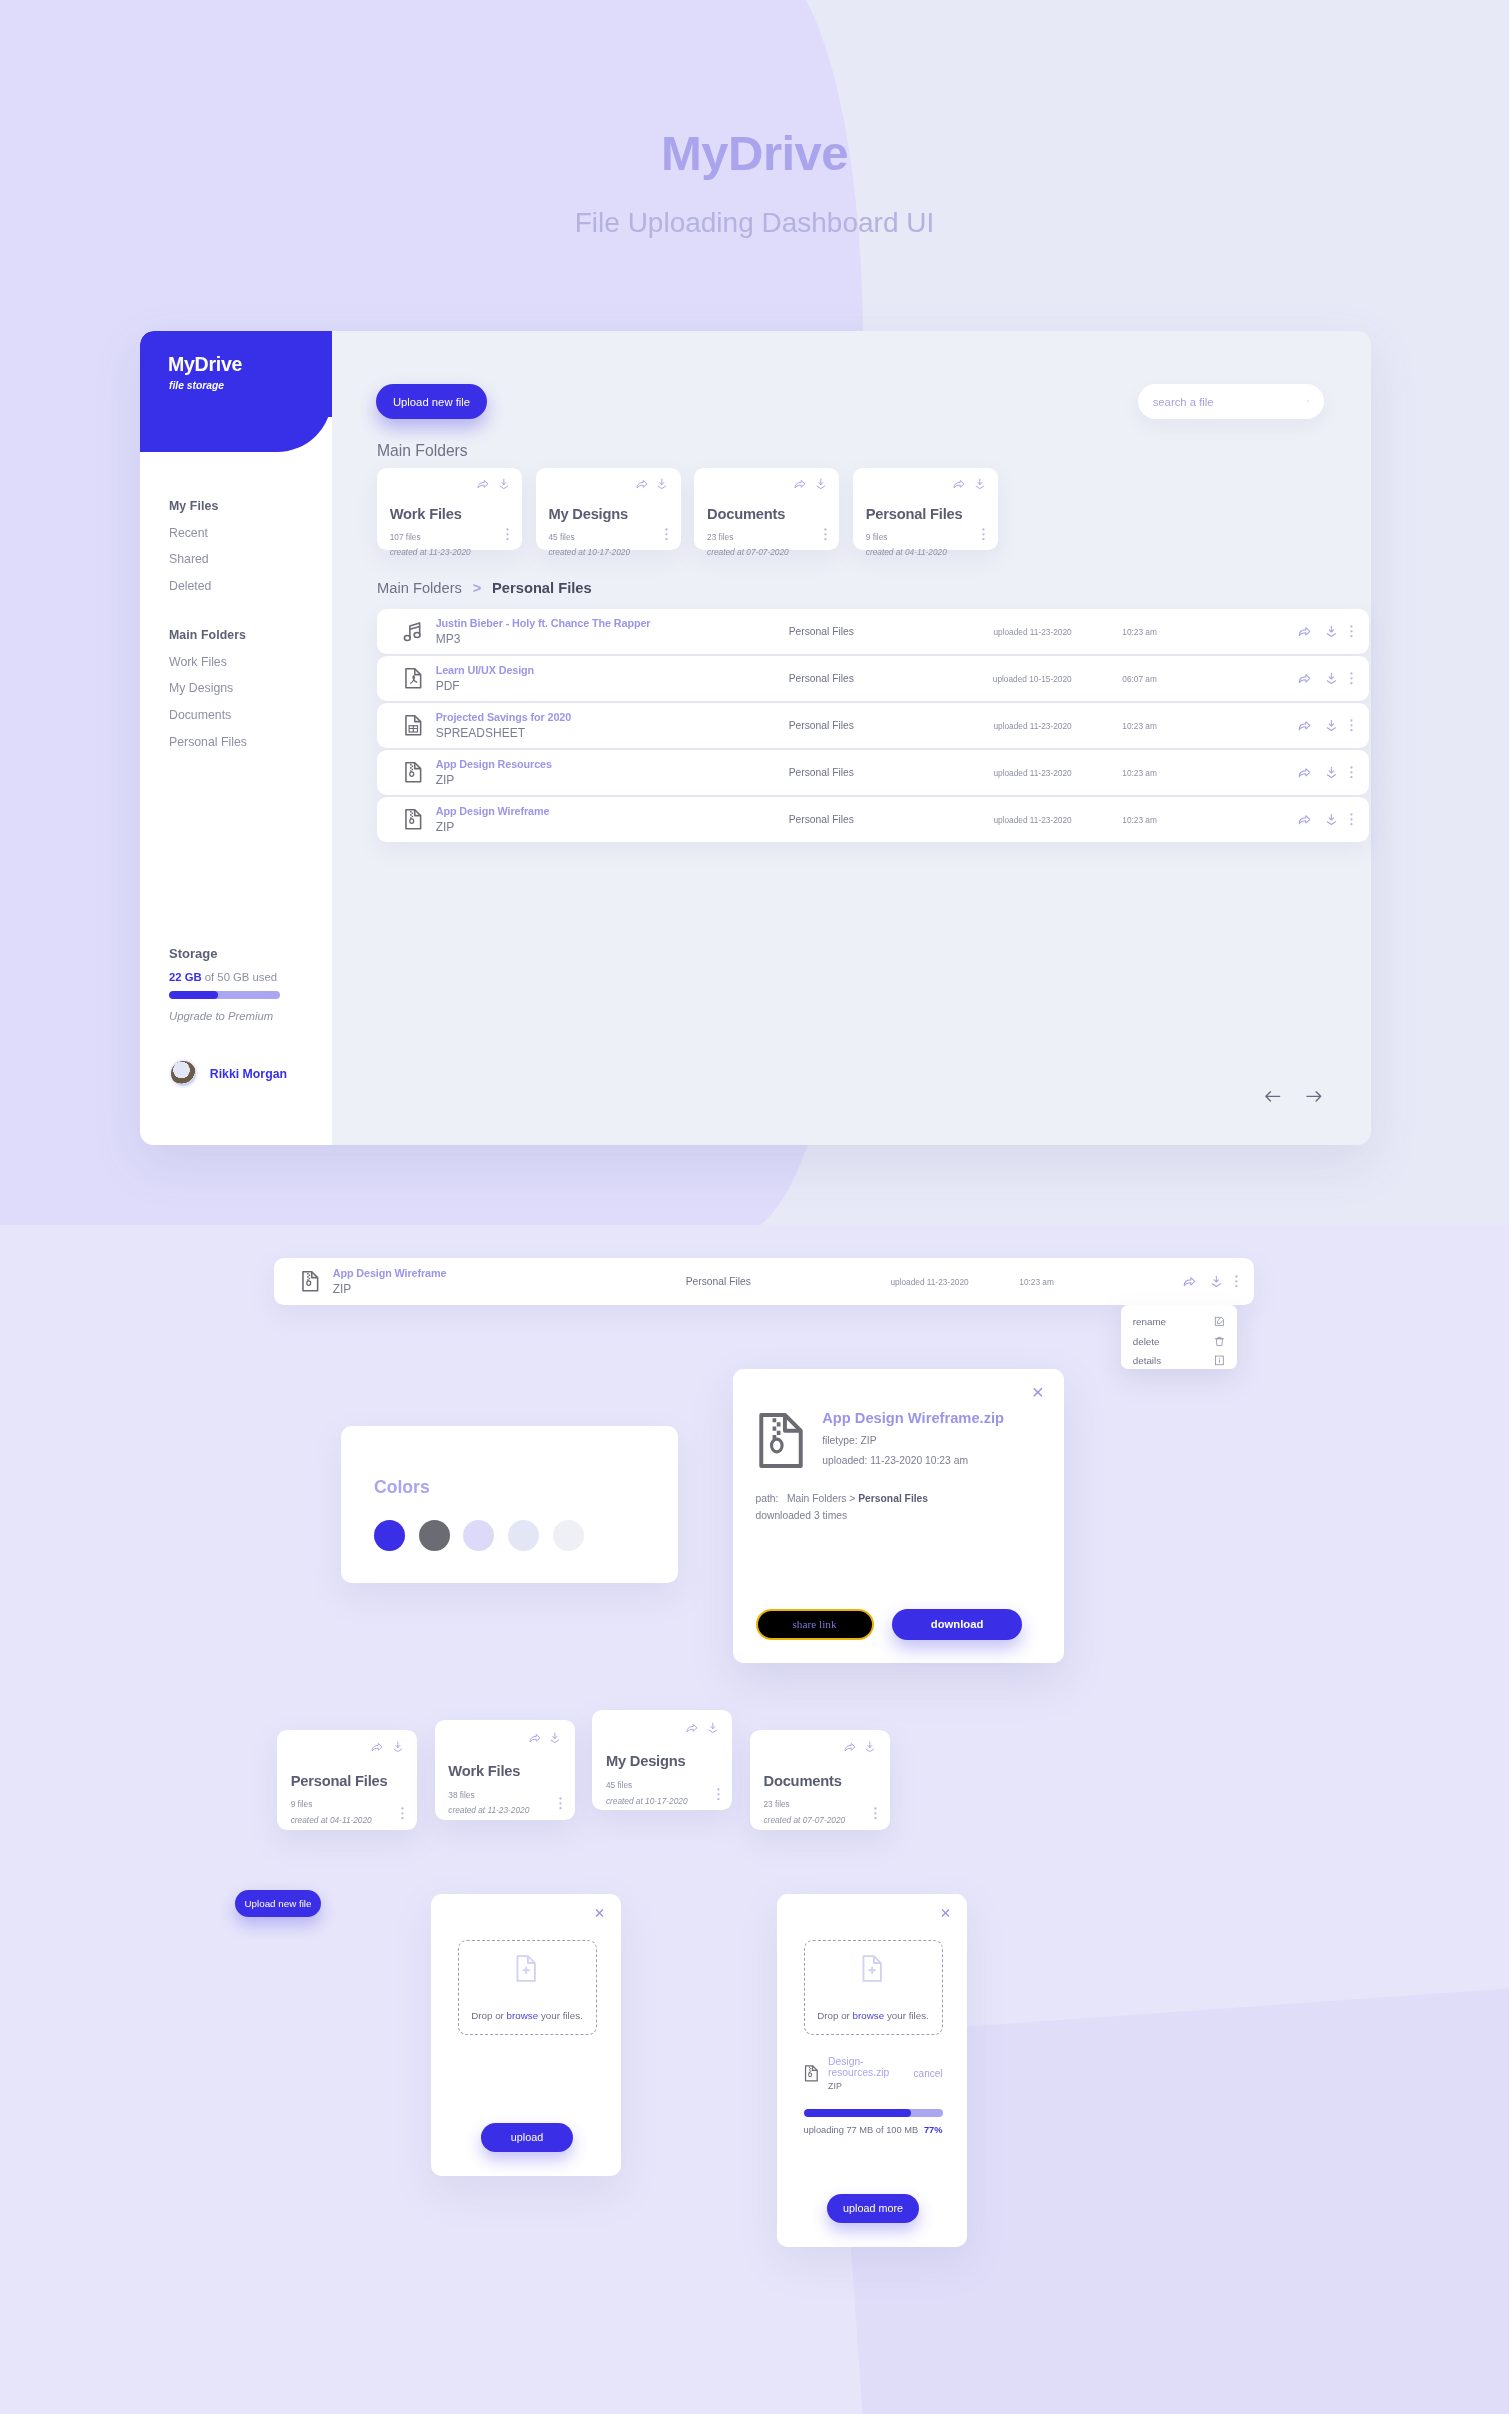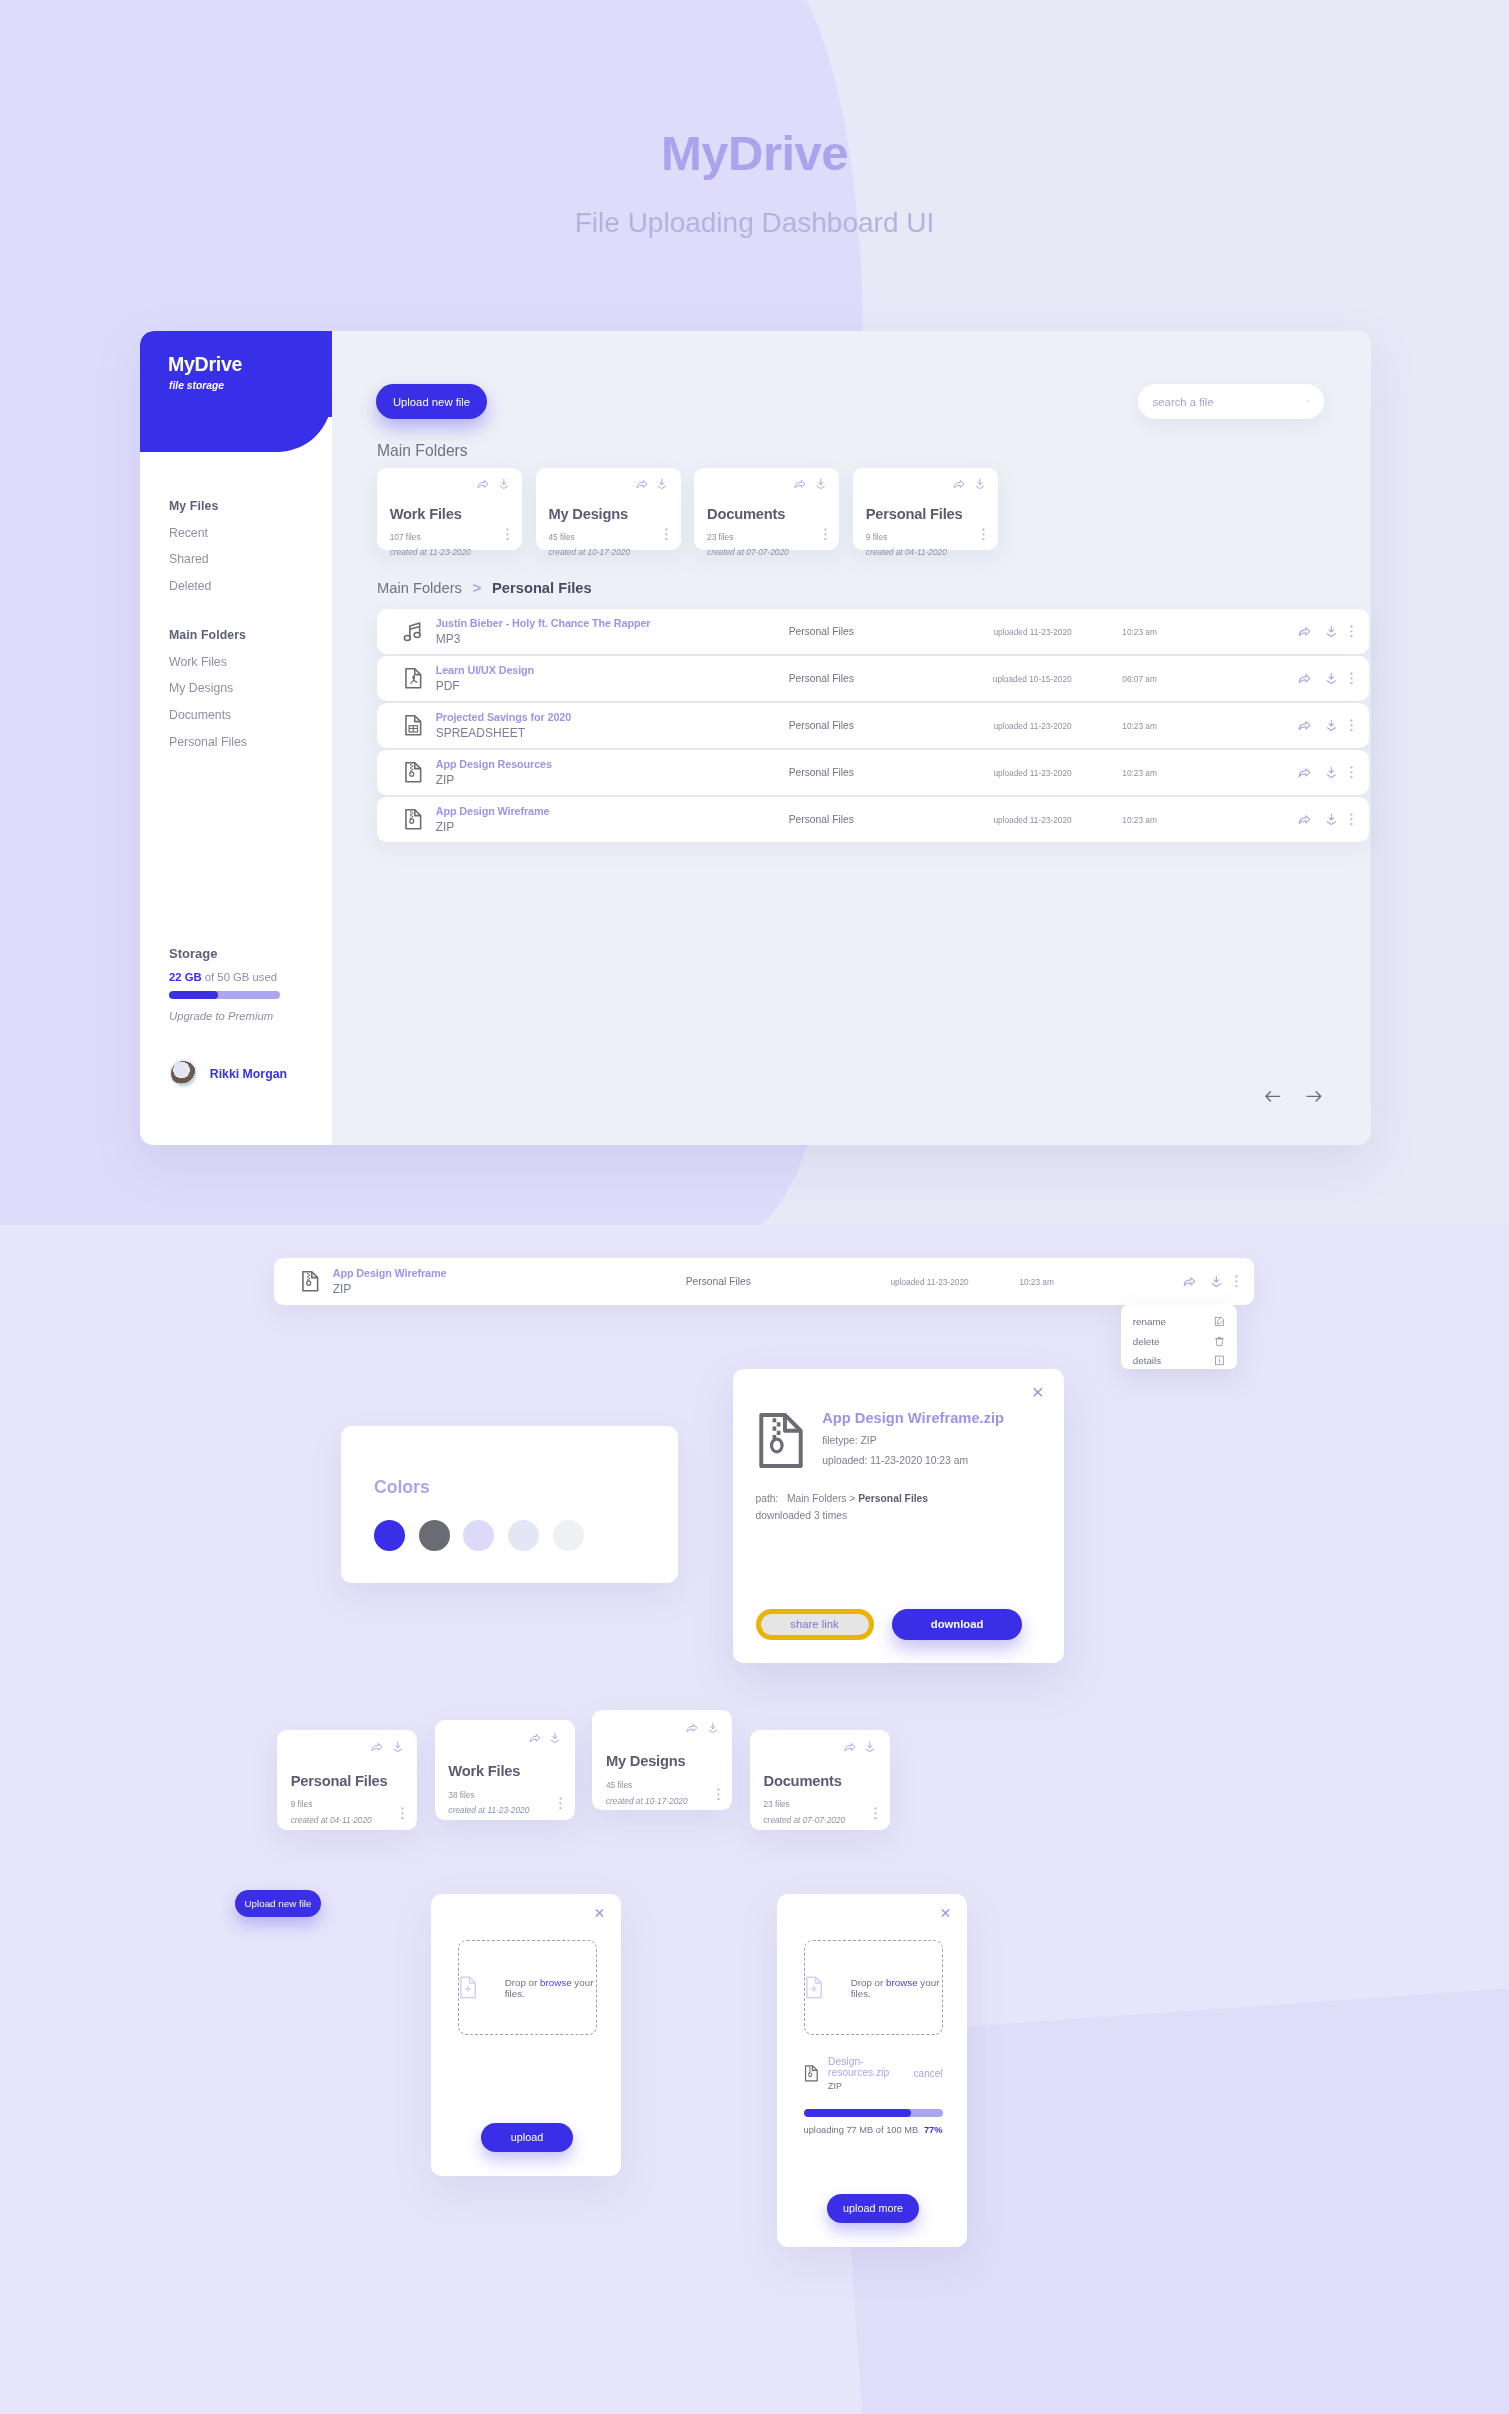--- a/index.html
+++ b/index.html
@@ -162,22 +162,22 @@
     box-shadow: 0 17.6px 44px rgba(120,120,180,.16);
   }
   #dm-close { position: absolute; right: 19.6px; top: 15.7px; font-size: 15.7px; color: #9a95e2; cursor: pointer; line-height: 1; }
   #dm-head { display: flex; gap: 16.7px; padding: 41px 0 0 22.5px; }
   #dm-title { font-size: 14.7px; color: #9b95e8; font-weight: bold; }
   .dm-meta { font-size: 10.3px; color: #7b7e93; margin-top: 8.8px; }
   #dm-path { padding: 21.6px 0 0 22.5px; font-size: 10.3px; color: #7b7e93; }
   #dm-path b { color: #5a5d72; }
   #dm-dl { padding: 6.9px 0 0 22.5px; font-size: 10.3px; color: #7b7e93; }
   #dm-buttons { position: absolute; left: 22.5px; bottom: 23.5px; display: flex; gap: 18.6px; }
-  #share-link-btn { width: 118px; height: 31px; border-radius: 16.7px; background: #e5e5e5;
-    border: 5px solid #eab308; color: #7b76d6; font-size: 11.3px; font-family: Liberation Sans, sans-serif; cursor: pointer; }
+  #share-link-btn { width: 118px; height: 31px; border-radius: 16.7px; background: #000000;
+    border: 2px solid #eab308; color: #7b76d6; font-size: 11.3px; font-family: Liberation Serif, serif; cursor: pointer; }
   #download-btn { width: 130px; height: 31px; border-radius: 16.7px; background: #3a2fe6;
     border: none; color: #fff; font-size: 11.3px; font-weight: bold; font-family: inherit; cursor: pointer;
     box-shadow: 0 8.8px 17.6px rgba(58,47,230,.30); }
 
   
   #colors-panel {
     position: absolute; left: 341px; top: 1426px; width: 337px; height: 157px;
     background: #fff; border-radius: 10.8px; box-shadow: 0 13.7px 33px rgba(120,120,180,.11);
   }
   #colors-title { padding: 51px 0 0 33px; font-size: 17.6px; font-weight: bold; color: #a9a4ec; }
@@ -194,21 +194,21 @@
   .bfc-date { margin-top: 5.9px; font-size: 8.3px; color: #8d90a4; font-style: italic; }
 
   
   .upload-modal { position: absolute; background: #fff; border-radius: 10.8px;
     box-shadow: 0 15.7px 39px rgba(120,120,180,.13); }
   #upload-modal-1 { left: 431px; top: 1894px; width: 190px; height: 282px; }
   #upload-modal-2 { left: 777px; top: 1894px; width: 190px; height: 353px; }
   .um-close { position: absolute; right: 15.7px; top: 12.7px; font-size: 13.7px; color: #9a95e2; cursor: pointer; line-height: 1; }
   .dropzone { position: absolute; left: 26.5px; top: 46px; width: 139px; height: 95px;
     border: 1.6px dashed #9b9fb4; border-radius: 8.8px;
-    display: flex; align-items: center; justify-content: center; gap: 27px; }
+    display: flex; flex-direction: column; align-items: center; justify-content: center; gap: 27px; }
   .dz-text { font-size: 9.8px; color: #6f7287; }
   .dz-browse { color: #4b42e5; }
   #upload-btn { position: absolute; left: 50px; bottom: 24.5px; width: 92px; height: 29px;
     border-radius: 15.7px; background: #3a2fe6; border: none; color: #fff;
     font-size: 10.8px; font-family: inherit; cursor: pointer; box-shadow: 0 7.8px 15.7px rgba(58,47,230,.30); }
   #upload-more-btn { position: absolute; left: 50px; bottom: 24.5px; width: 92px; height: 29px;
     border-radius: 15.7px; background: #3a2fe6; border: none; color: #fff;
     font-size: 10.8px; font-family: inherit; cursor: pointer; box-shadow: 0 7.8px 15.7px rgba(58,47,230,.30); }
   #um2-upload-tag { position: absolute; left: 235px; top: 1890px; width: 86px; height: 26.5px;
     background: #3a2fe6; color: #fff; border: none; border-radius: 14.7px; font-size: 9.8px;

